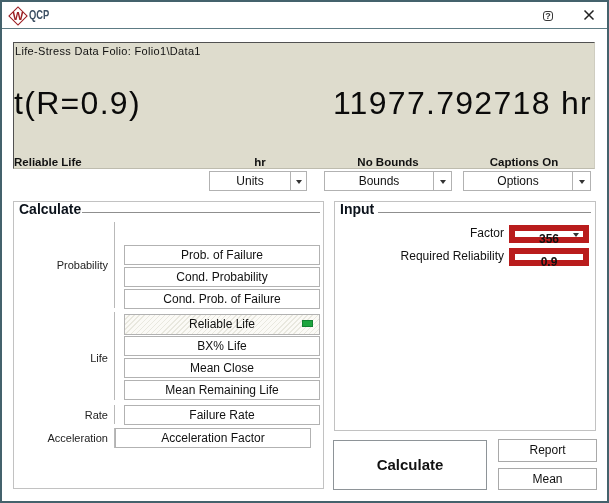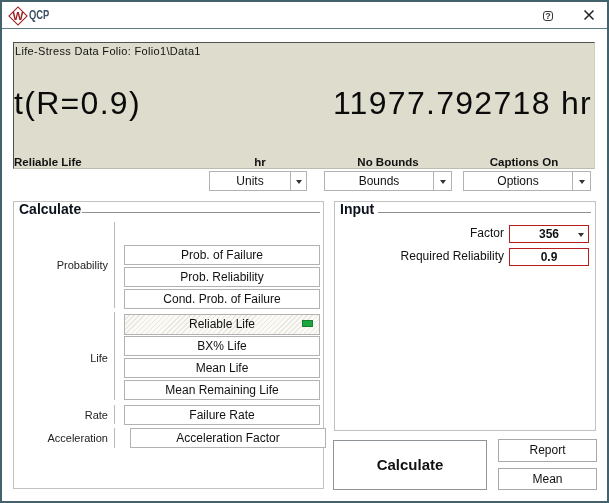--- a/index.html
+++ b/index.html
@@ -34,21 +34,21 @@
   .gbox .tline { position:absolute; top:10px; height:1px; background:#8f8f8f; }
 
   .btn { position:absolute; border:1px solid #b2b2b2; background:#fff; font-size:12px; color:#111; text-align:center; }
   .cat { position:absolute; left:0; width:94px; text-align:right; font-size:11px; color:#222; }
   .vline { position:absolute; left:100px; width:1px; background:#b9b9b9; }
 
   .sel { background:repeating-linear-gradient(135deg,#fbfaf6 0px,#fbfaf6 2.6px,#e9e8df 2.6px,#e9e8df 3.6px); }
   .greensq { position:absolute; right:6px; top:5px; width:11px; height:7px; background:#1da53e; border:1px solid #128232; }
 
   .ilabel { position:absolute; font-size:12px; color:#111; text-align:right; }
-  .ibox { position:absolute; border:1px solid #b91c1c; background:#fff; font-size:12px; font-weight:bold; color:#111; text-align:center; }
+  .ibox { position:absolute; border:6px solid #b91c1c; background:#fff; font-size:12px; font-weight:bold; color:#111; text-align:center; }
 
   .bigbtn { position:absolute; left:331px; top:438px; width:154px; height:50px; border:1px solid #8e9498; background:#fff; text-align:center; font-size:15px; font-weight:bold; color:#111; line-height:48px; }
   .rbtn { position:absolute; left:496px; width:99px; height:23px; border:1px solid #a9a9a9; background:#fff; text-align:center; font-size:12px; color:#111; line-height:21px; }
 </style>
 </head>
 <body>
 <div class="win">
 
   <div class="titlebar">
     <svg class="abs" style="left:5px;top:3px" width="22" height="22" viewBox="0 0 22 22">
@@ -96,28 +96,28 @@
     <div class="tline" style="left:68px; right:3px;"></div>
     <div class="cat" style="top:57px;">Probability</div>
     <div class="cat" style="top:150px;">Life</div>
     <div class="cat" style="top:207px;">Rate</div>
     <div class="cat" style="top:230px;">Acceleration</div>
     <div class="vline" style="top:20px; height:86px;"></div>
     <div class="vline" style="top:110px; height:88px;"></div>
     <div class="vline" style="top:203px; height:19px;"></div>
     <div class="vline" style="top:226px; height:20px;"></div>
     <div class="btn" style="left:110px; top:43px;  width:196px; height:20px; line-height:18px;">Prob. of Failure</div>
-    <div class="btn" style="left:110px; top:65px;  width:196px; height:20px; line-height:18px;">Prob. Reliability</div>
+    <div class="btn" style="left:110px; top:65px;  width:196px; height:20px; line-height:18px;">Cond. Probability</div>
     <div class="btn" style="left:110px; top:87px;  width:196px; height:20px; line-height:18px;">Cond. Prob. of Failure</div>
     <div class="btn sel" style="left:110px; top:112px; width:196px; height:21px; line-height:19px;">Reliable Life<div class="greensq"></div></div>
     <div class="btn" style="left:110px; top:134px; width:196px; height:20px; line-height:18px;">BX% Life</div>
-    <div class="btn" style="left:110px; top:156px; width:196px; height:20px; line-height:18px;">Mean Life</div>
+    <div class="btn" style="left:110px; top:156px; width:196px; height:20px; line-height:18px;">Mean Close</div>
     <div class="btn" style="left:110px; top:178px; width:196px; height:20px; line-height:18px;">Mean Remaining Life</div>
     <div class="btn" style="left:110px; top:203px; width:196px; height:20px; line-height:18px;">Failure Rate</div>
-    <div class="btn" style="left:116px; top:226px; width:196px; height:20px; line-height:18px;">Acceleration Factor</div>
+    <div class="btn" style="left:101px; top:226px; width:196px; height:20px; line-height:18px;">Acceleration Factor</div>
   </div>
 
   <div class="gbox" style="left:332px; top:199px; width:262px; height:230px;">
     <div class="legend">Input</div>
     <div class="tline" style="left:43px; right:4px;"></div>
     <div class="ilabel" style="right:91px; top:24px;">Factor</div>
     <div class="ibox" style="left:174px; top:23px; width:80px; height:18px; line-height:16px;">356<div class="tri" style="left:auto; right:4px; margin-left:0;"></div></div>
     <div class="ilabel" style="right:91px; top:47px;">Required Reliability</div>
     <div class="ibox" style="left:174px; top:46px; width:80px; height:18px; line-height:16px;">0.9</div>
   </div>

